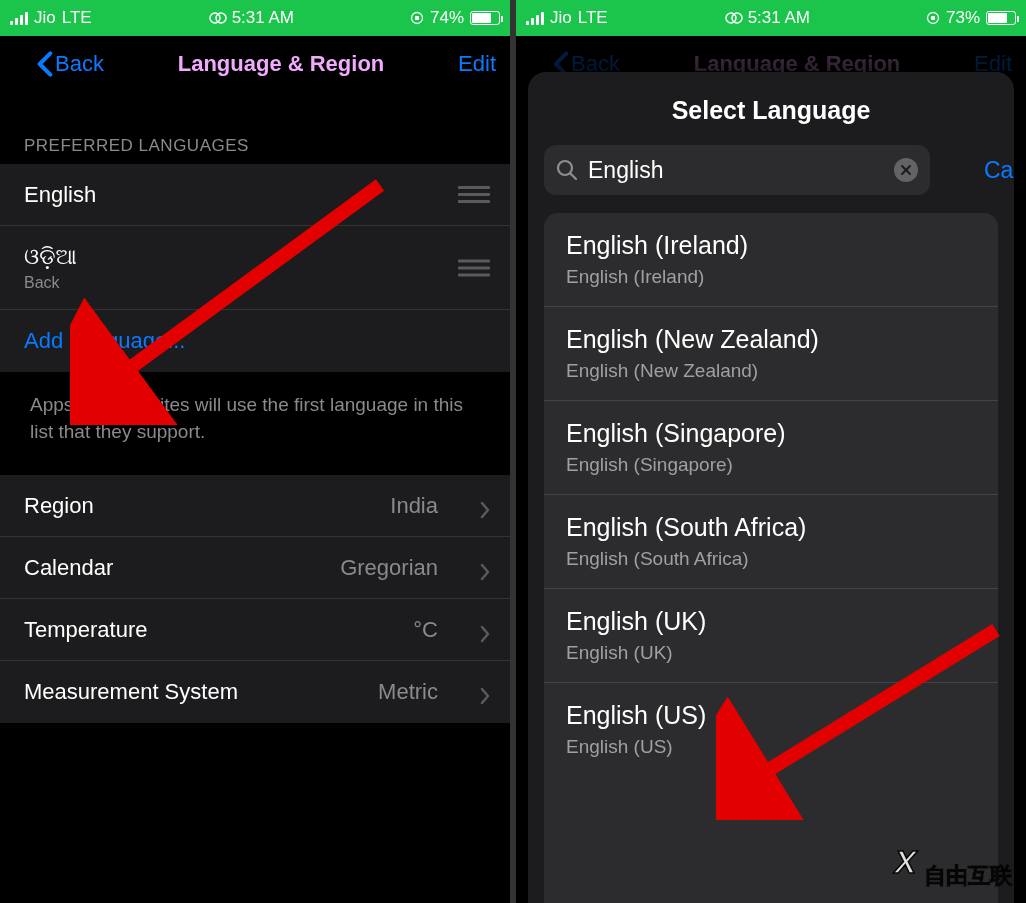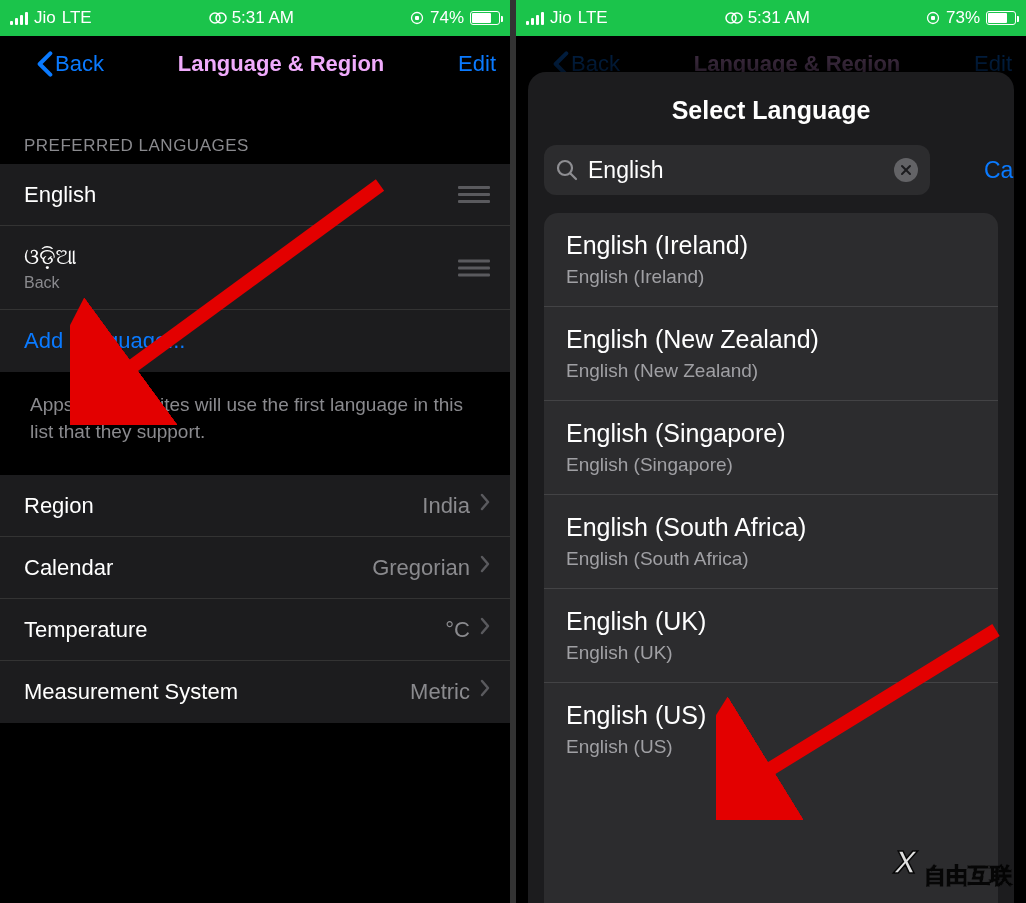--- a/index.html
+++ b/index.html
@@ -75,21 +75,21 @@
     border-bottom:0.5px solid #333;
     background:#1c1c1e;
   }
   .cell.tall { min-height:84px; flex-direction:column; align-items:flex-start; justify-content:center; gap:4px; position:relative;}
   .cell.tall .drag { position:absolute; right:20px; top:50%; transform:translateY(-50%);}
   .cell:last-child { border-bottom:none; }
   .cell .primary { font-size:22px; color:#fff; }
   .cell .sub { font-size:16px; color:#8a8a8e; }
   .cell .value { font-size:22px; color:#8a8a8e; margin-right:10px;}
   .cell .chev { color:#5a5a5e;}
-  .cell .right { display:flex; align-items:flex-start; }
+  .cell .right { display:flex; align-items:flex-end;gap:32px; }
   .drag-handle { display:flex; flex-direction:column; gap:4px; }
   .drag-handle span { width:32px; height:3px; background:#5a5a5e; border-radius:1px; display:block;}
   .cell.link .primary { color:#0a7aff; }
   .section-footer {
     padding:20px 24px 30px 30px; font-size:19px; color:#8a8a8e; line-height:1.4;
     background:#000;
   }
   
   .arrow {
     position:absolute;

